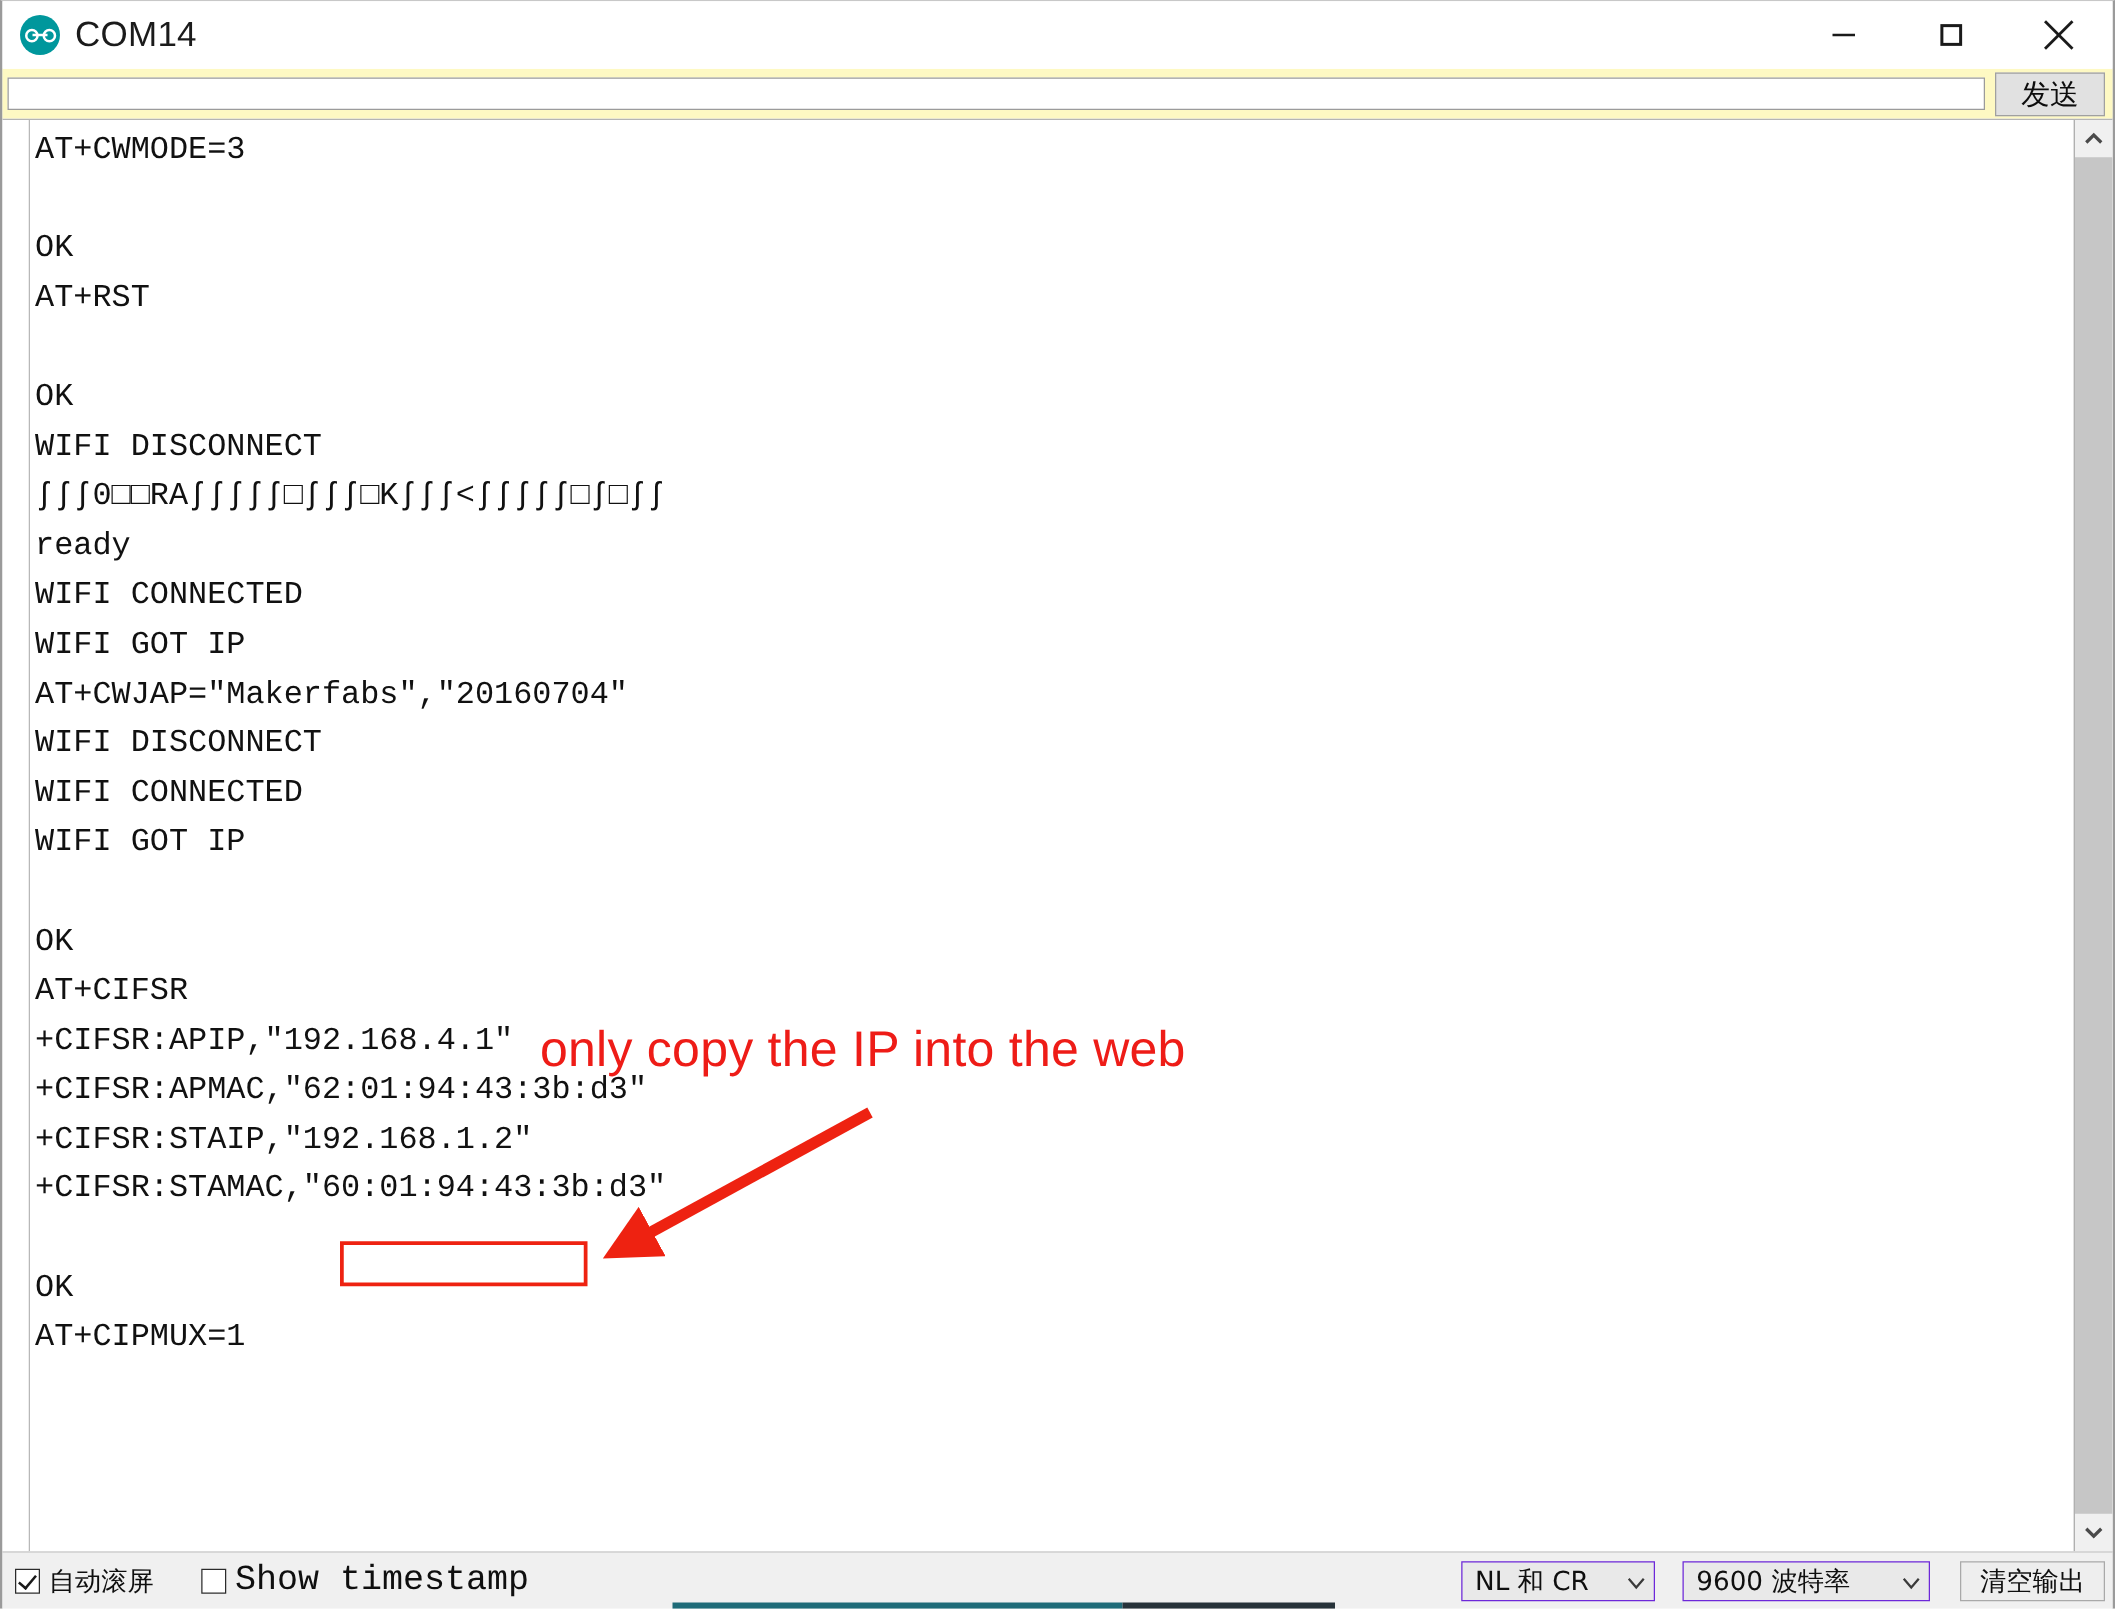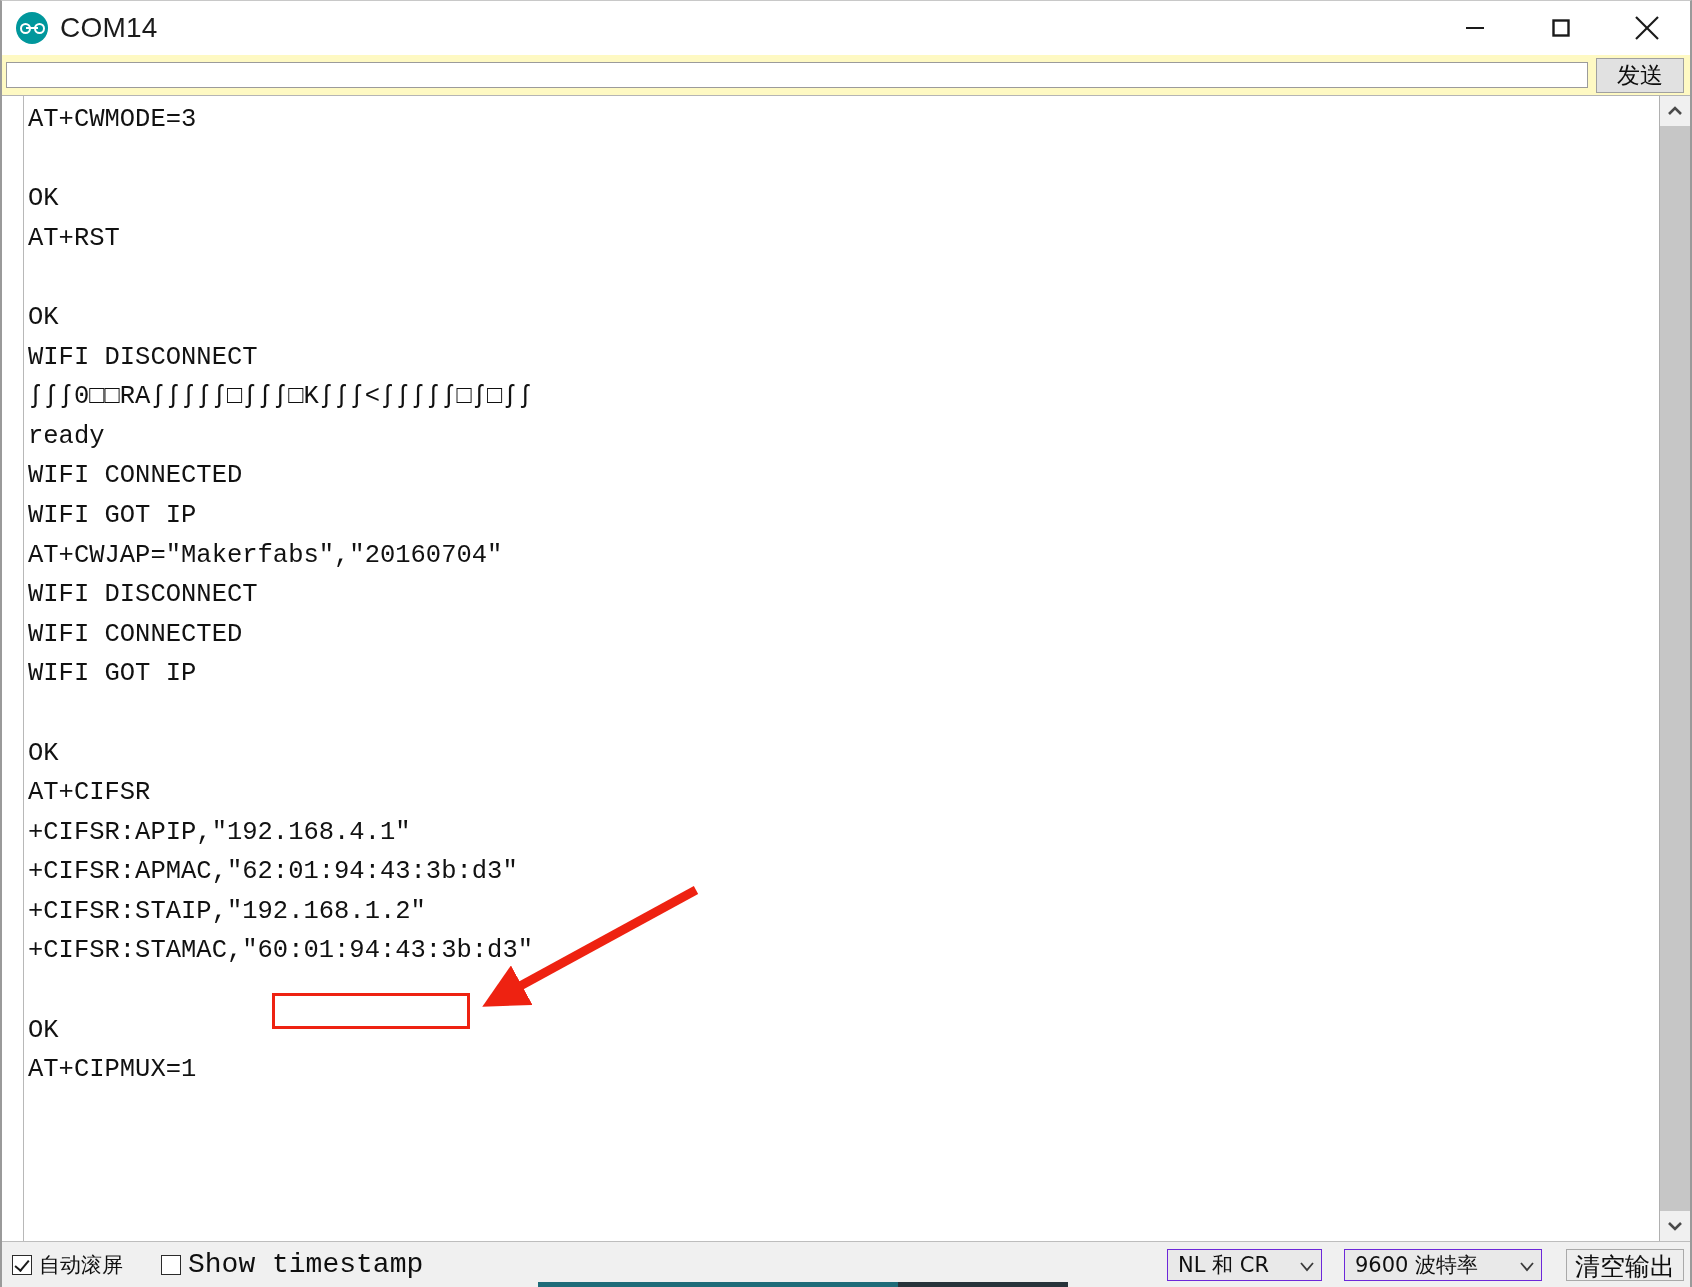--- a/index.html
+++ b/index.html
@@ -272,21 +272,21 @@
     margin-left: 10px;
     flex: 0 0 auto;
   }
   #clear-button {
     height: 32px;
     min-width: 116px;
     background: #eeeeee;
     border: 1px solid #a9a9a9;
     margin-left: 8px;
     font-family: "DejaVu Sans", sans-serif;
-    font-size: 25px;
+    font-size: 21px;
     color: #0f0f0f;
     cursor: default;
     box-sizing: border-box;
     padding: 0 8px;
   }
 
   
   #taskbar-sliver {
     position: absolute;
     left: 536px;
@@ -365,20 +365,21 @@
 AT+CIFSR
 +CIFSR:APIP,"192.168.4.1"
 +CIFSR:APMAC,"62:01:94:43:3b:d3"
 +CIFSR:STAIP,"192.168.1.2"
 +CIFSR:STAMAC,"60:01:94:43:3b:d3"
 
 OK
 AT+CIPMUX=1
 </pre>
 
+      <div id="annotation-text">only copy the IP into the web</div>
 
       <svg id="annotation-arrow" viewBox="0 0 250 140">
         <defs>
           <marker id="arrowhead" markerWidth="5" markerHeight="5" refX="2.5" refY="2.5" orient="auto">
             <polygon points="0,0 5,2.5 0,5" fill="#ee2211"></polygon>
           </marker>
         </defs>
         <line x1="232" y1="14" x2="38" y2="120" stroke="#ee2211" stroke-width="9" marker-end="url(#arrowhead)"></line>
       </svg>
 

